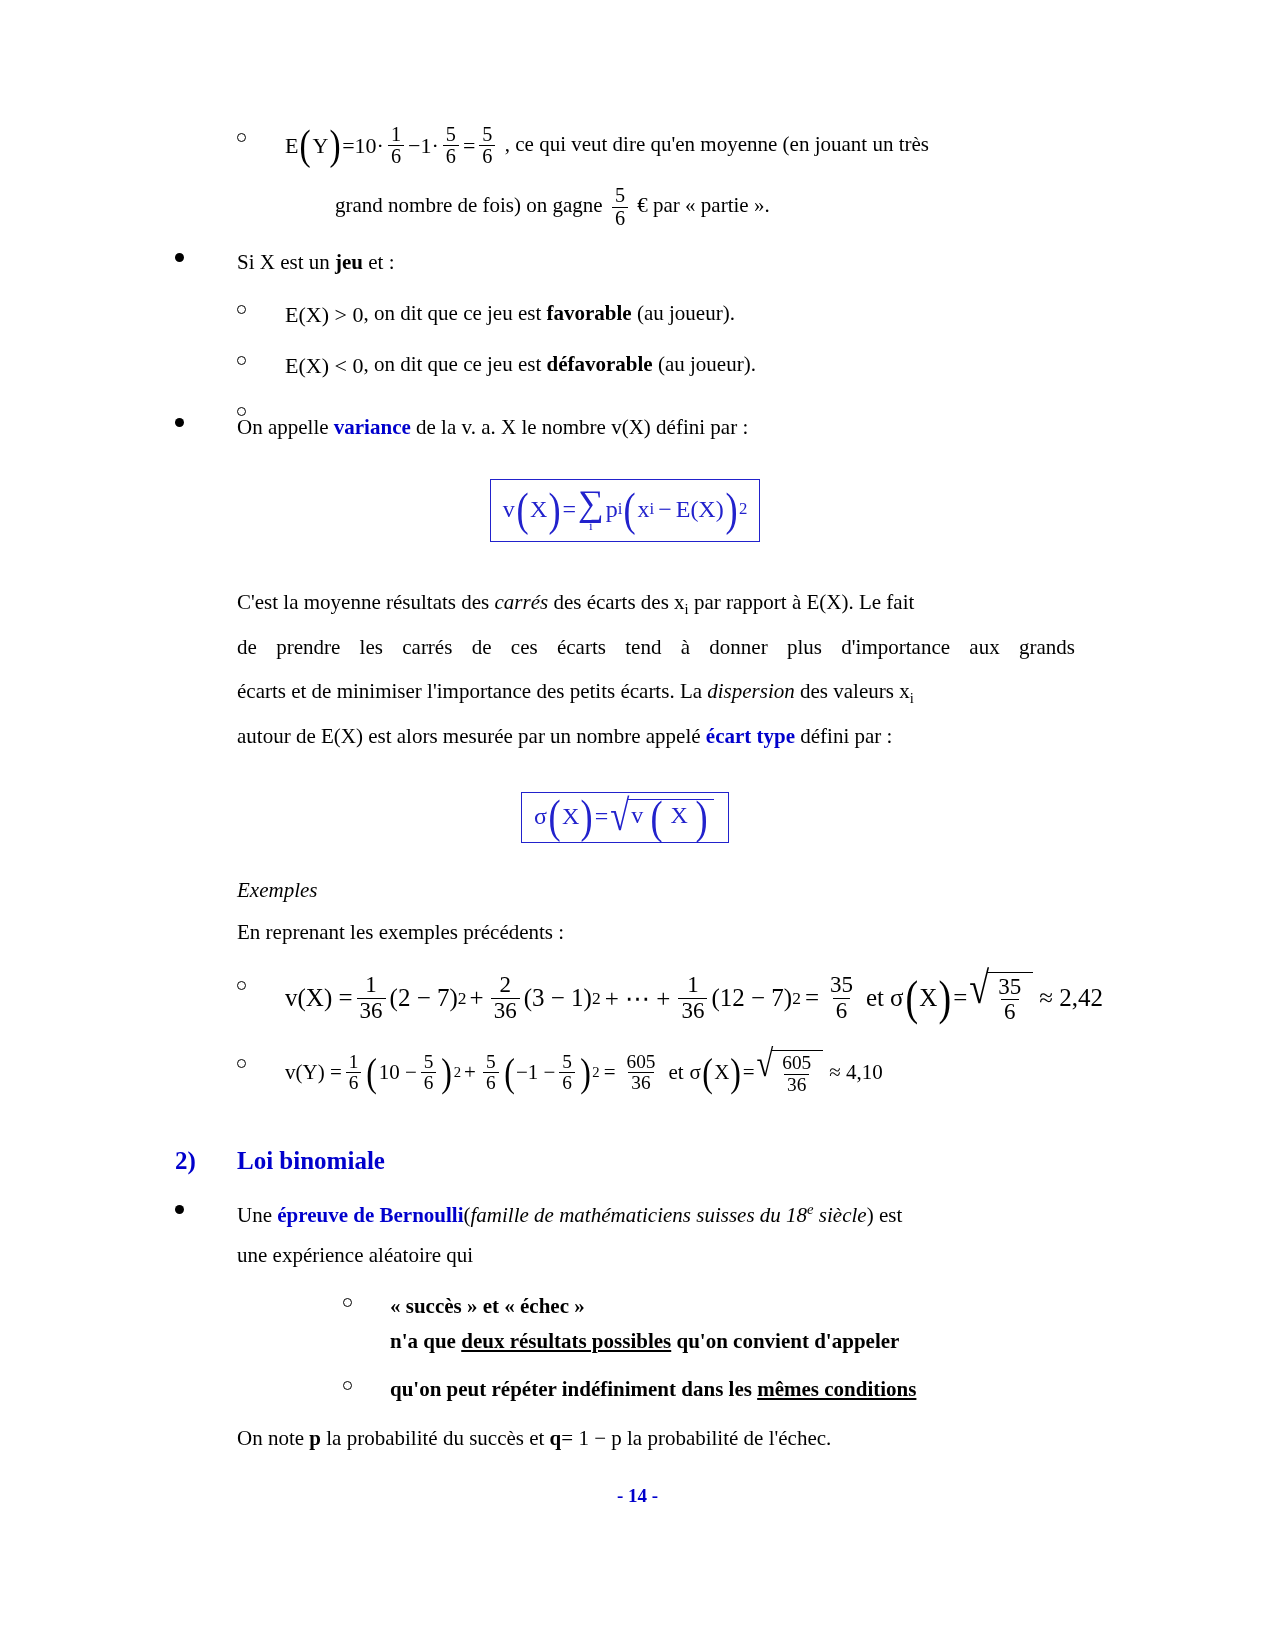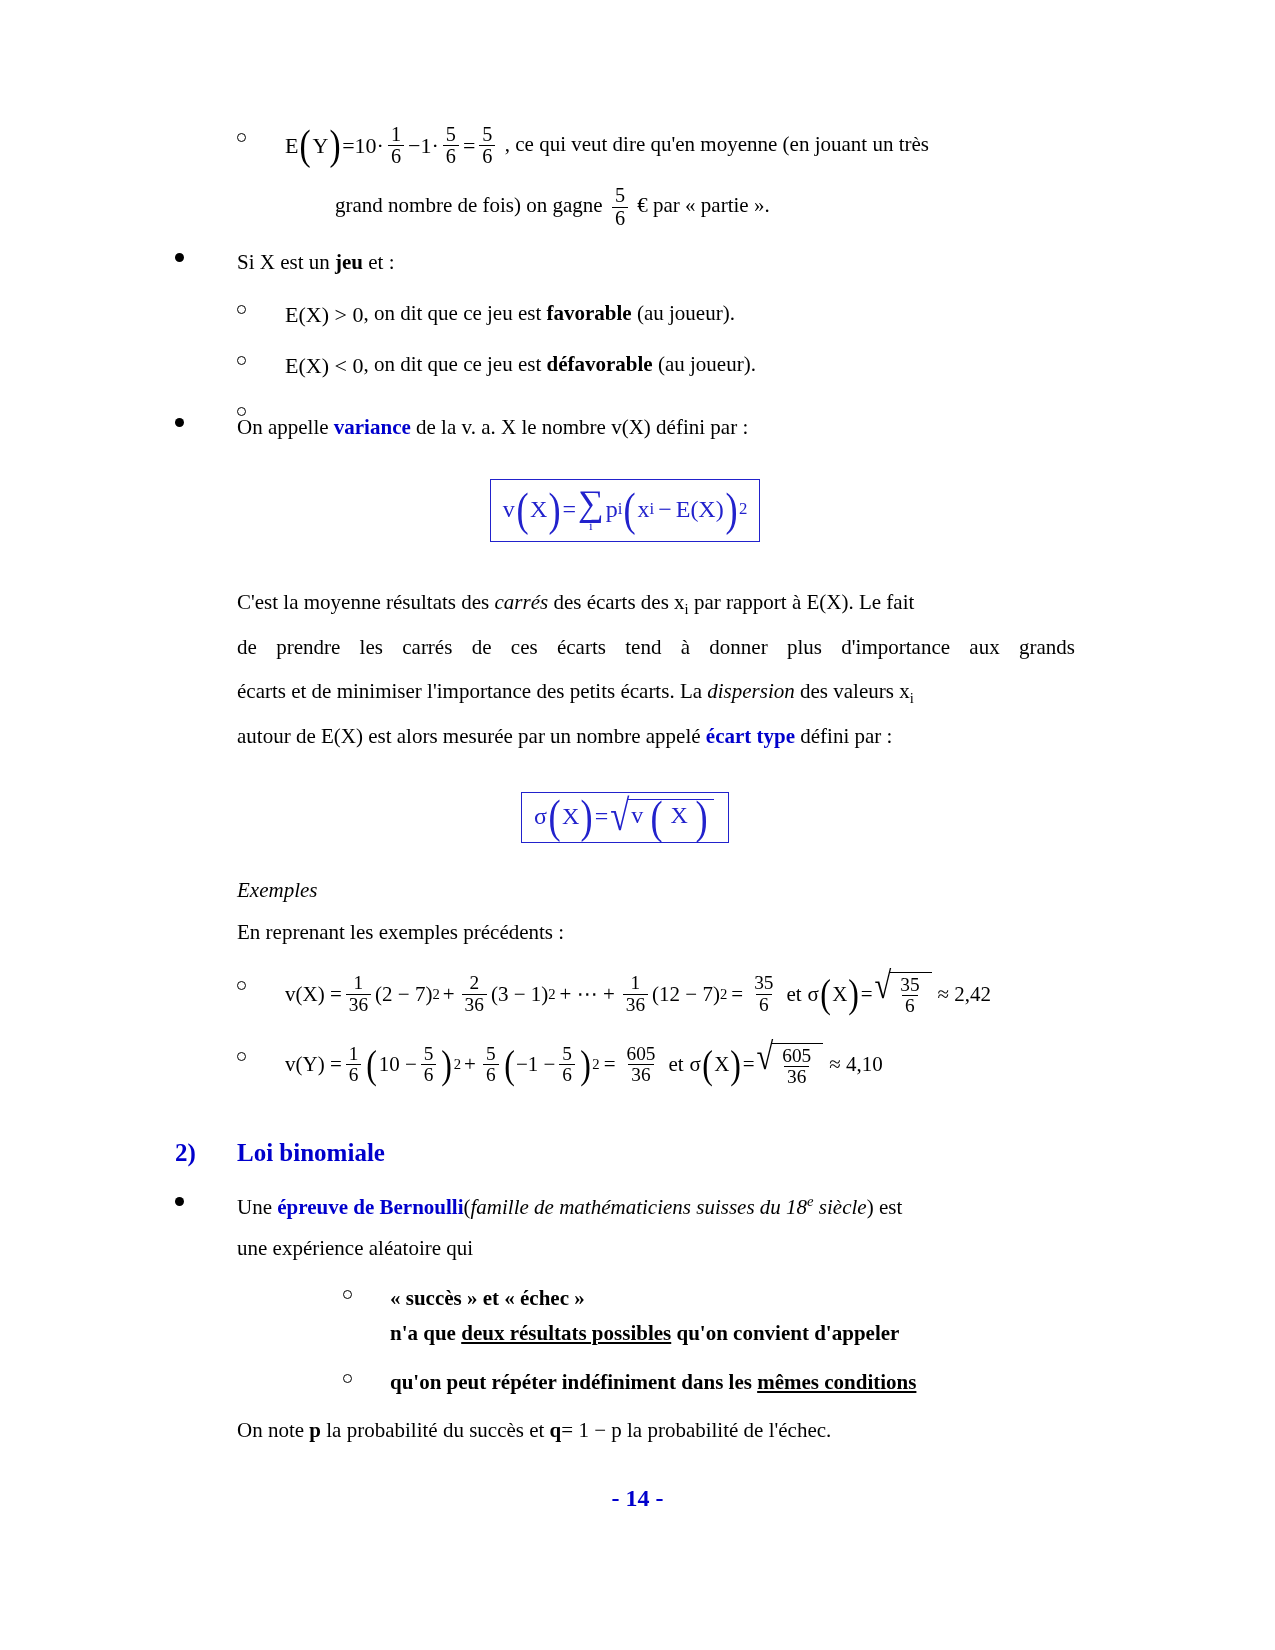--- a/index.html
+++ b/index.html
@@ -160,21 +160,21 @@
     top: 0;
   }
   .pagenum {
     position: absolute;
     left: 0;
     right: 0;
     top: 1485px;
     text-align: center;
     color: #0000cc;
     font-weight: bold;
-    font-size: 24px;
+    font-size: 19px;
   }
 </style>
 </head>
 <body>
 
 <div class="page">
   <div class="content">
 
     <div class="lvl2">
       <span class="circ"></span>
@@ -309,21 +309,21 @@
           </span>
         </span>
       </span>
     </div>
 
     <div class="txt it" style="padding-left:62px; margin-top:18px;">Exemples</div>
     <div class="txt" style="padding-left:62px; margin-top:8px;">En reprenant les exemples précédents :</div>
 
     <div class="lvl2" style="margin-top:22px;">
       <span class="circ"></span>
-      <div class="math" style="font-size:21px;">
+      <div class="math" style="font-size:25px;">
         <span>v(X) =</span>
         <span class="frac">
             <span class="num">1</span>
             <span class="den">36</span>
           </span>
         <span>(2 − 7)</span>
           <span class="sup">2</span>
         <span style="padding:0 3px;">+</span>
         <span class="frac">
             <span class="num">2</span>

